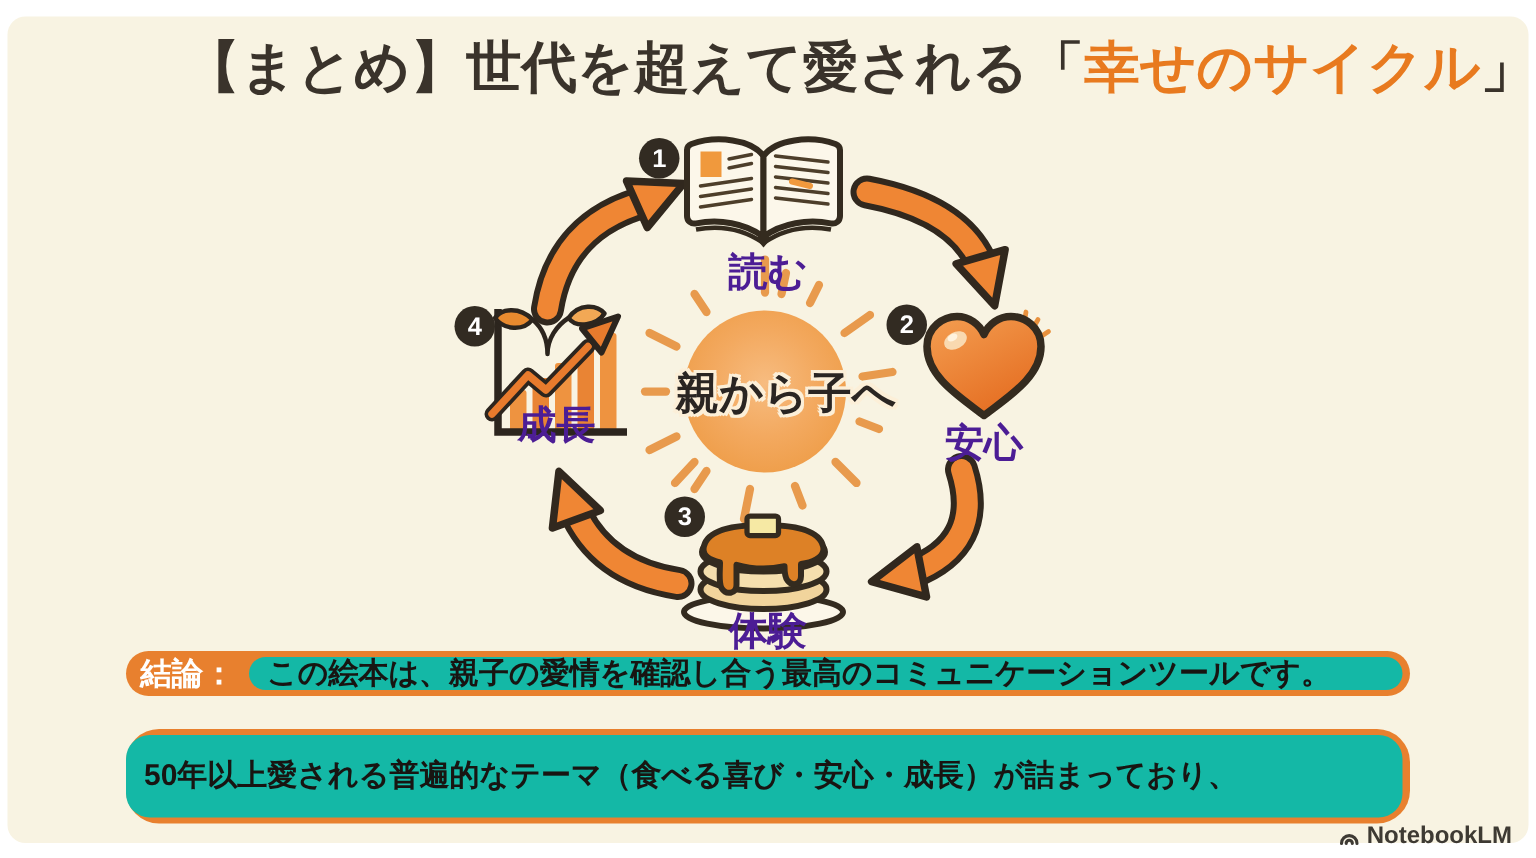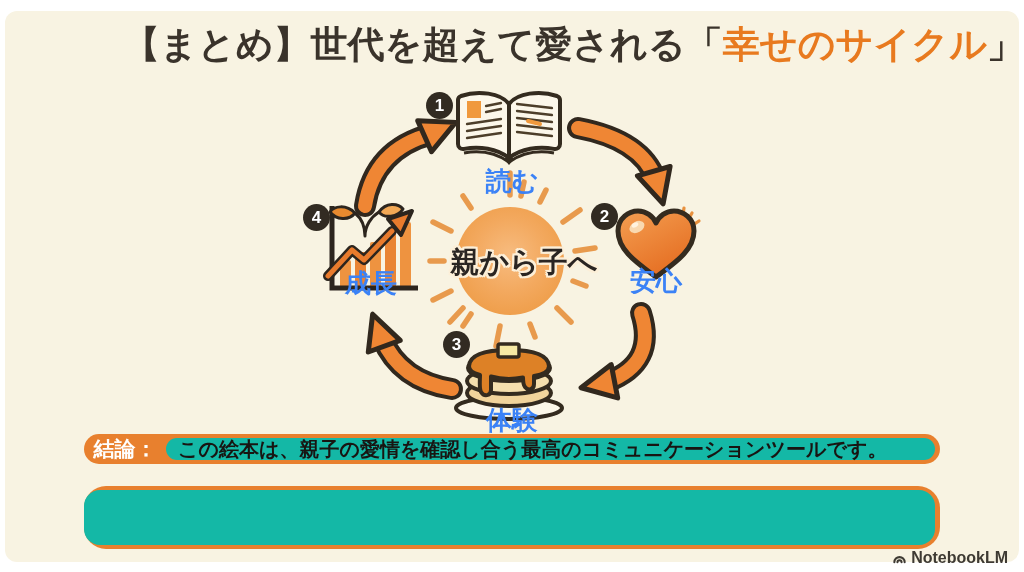--- a/index.html
+++ b/index.html
@@ -19,21 +19,21 @@
   }
   .title .hl{color:#E87A1F;}
   .icon-abs{position:absolute;}
   .badge{
     position:absolute;width:27px;height:27px;border-radius:50%;
     background:#322B22;color:#ffffff;font-size:17px;font-weight:700;
     display:flex;align-items:center;justify-content:center;
   }
   .step-label{
     position:absolute;transform:translateX(-50%);
-    font-size:26px;font-weight:800;color:#3b82f6;white-space:nowrap;
+    font-size:26px;font-weight:800;color:#4c1d95;white-space:nowrap;
   }
   .center-label{
     position:absolute;left:524px;top:243px;transform:translateX(-50%);
     font-size:29px;font-weight:800;color:#2A2522;white-space:nowrap;
     text-shadow:-2px -2px 0 #FCEFD8,2px -2px 0 #FCEFD8,-2px 2px 0 #FCEFD8,2px 2px 0 #FCEFD8,
                  0 -2px 0 #FCEFD8,0 2px 0 #FCEFD8,-2px 0 0 #FCEFD8,2px 0 0 #FCEFD8;
   }
   .callout{
     position:absolute;left:84px;width:856px;
     background:#E8802E;border-radius:22px;
@@ -182,35 +182,36 @@
       <path d="M63,12 C70,2 82,3 87,9 C82,17 68,19 63,12 Z" fill="#F2A855" stroke="#2C251E" stroke-width="3" stroke-linejoin="round"></path>
     </g>
   </svg>
 
   <div class="badge" style="left:426px;top:92px;">1</div>
   <div class="badge" style="left:591px;top:203px;">2</div>
   <div class="badge" style="left:443px;top:331px;">3</div>
   <div class="badge" style="left:303px;top:204px;">4</div>
 
   <div class="step-label" style="left:512px;top:164px;">読む</div>
-  <div class="step-label" style="left:656px;top:264px;">安心</div>
+  <div class="step-label" style="left:656px;top:278px;">安心</div>
   <div class="step-label" style="left:512px;top:403px;">体験</div>
   <div class="step-label" style="left:371px;top:266px;">成長</div>
 
   <div class="center-label">親から子へ</div>
 
   <div class="callout callout-conclusion">
     <div class="callout-label">結論：</div>
     <div class="callout-body">
       <div class="callout-line">この絵本は、親子の愛情を確認し合う最高のコミュニケーションツールです。</div>
     </div>
   </div>
 
   <div class="callout callout-reason">
     <div class="callout-body">
+      <div class="callout-line">50年以上愛される普遍的なテーマ（食べる喜び・安心・成長）が詰まっており、</div>
     </div>
   </div>
 
   <div class="footer">
     <svg width="15" height="15" viewBox="0 0 16 16">
       <path d="M2.5,12 A5.5,5.5 0 0 1 13.5,12" fill="none" stroke="#3E3A33" stroke-width="2.2" stroke-linecap="round"></path>
       <path d="M5.8,12 A2.2,2.2 0 0 1 10.2,12" fill="none" stroke="#3E3A33" stroke-width="2.2" stroke-linecap="round"></path>
     </svg>
     <span>NotebookLM</span>
   </div>

